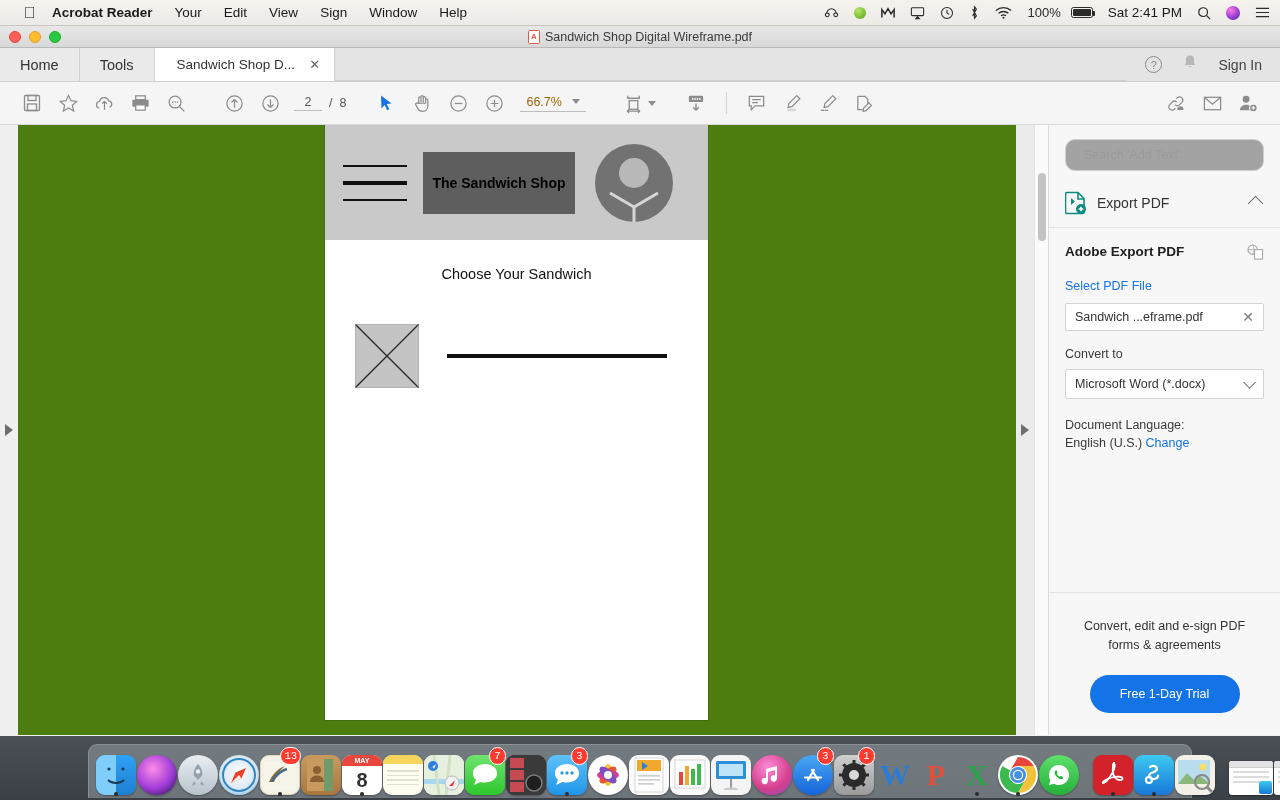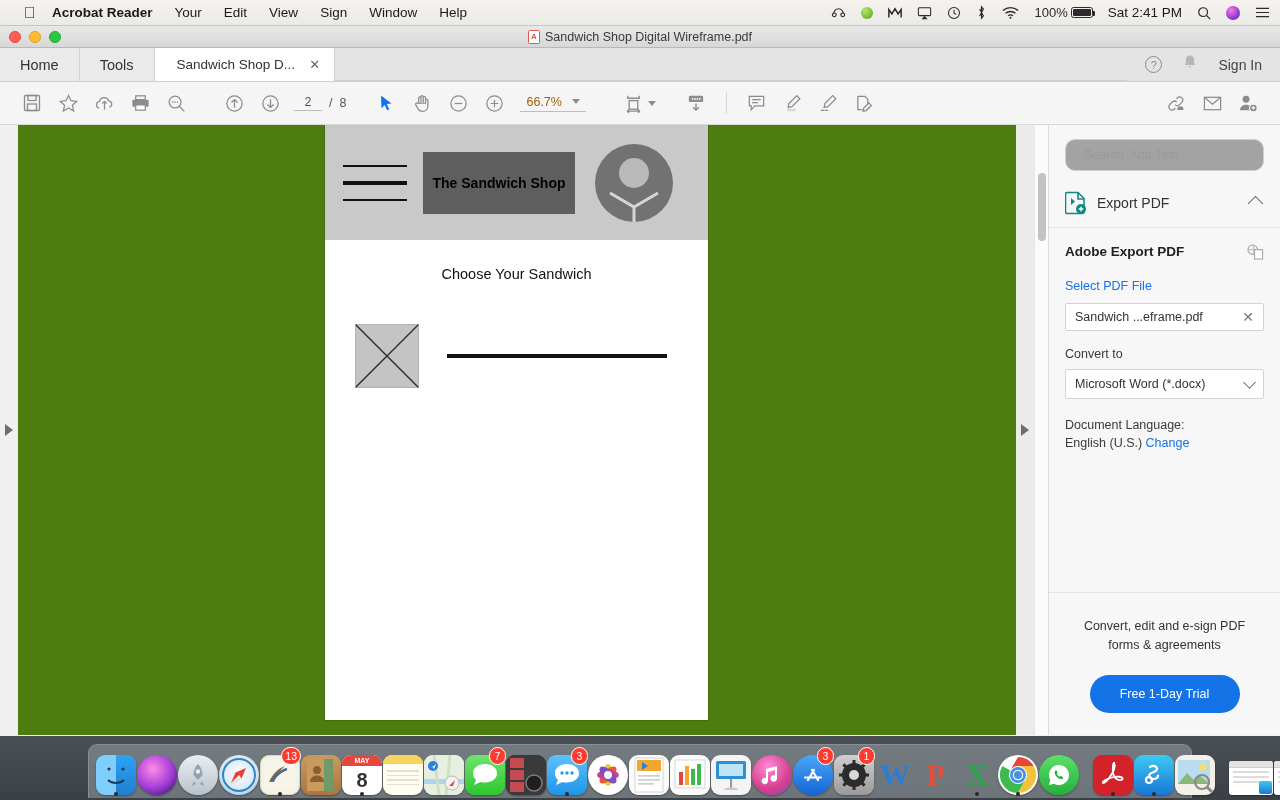--- a/index.html
+++ b/index.html
@@ -20,21 +20,21 @@
     padding: 0 10px;
     font-size: 13.5px; color: #1a1a1a;
   }
   #menubar .apple { font-size: 16px; margin: 0 16px 0 14px; line-height: 1; }
   #menubar .mi { margin-right: 22px; white-space: nowrap; }
   #menubar .mi.app { font-weight: bold; }
   #menubar .spacer { flex: 1; }
   #menubar .status { display: flex; align-items: center; gap: 15px; }
   #menubar .status .si { font-size: 13px; color: #2b2b2b; line-height: 1; display: flex; align-items: center; }
   #menubar .clock { font-size: 13.5px; white-space: nowrap; }
-  .batt { display: inline-flex; align-items: center; gap: 3px; }
+  .batt { display: inline-flex; align-items: center; gap: 10px; }
   .batt .pct { font-size: 13px; }
   .batt .shell { width: 22px; height: 11px; border: 1.3px solid #2b2b2b; border-radius: 2.5px; position: relative; }
   .batt .shell::after { content:""; position:absolute; right:-3.5px; top:3px; width:2px; height:5px; background:#2b2b2b; border-radius:0 1px 1px 0;}
   .batt .fill { position: absolute; left: 1px; top: 1px; bottom: 1px; width: 18px; background: #2b2b2b; border-radius: 1px; }
   .siriDot { width: 14px; height: 14px; border-radius: 50%;
     background: radial-gradient(circle at 35% 30%, #ff7ae0, #9a3fd6 55%, #3b2a9e); }
 
   
   #win { position: absolute; top: 26px; left: 0; width: 1280px; height: 710px; background: #f2f2f2; }
 
@@ -176,21 +176,21 @@
           border: 1px solid rgba(255,255,255,.16); border-bottom: none;
           display: flex; align-items: flex-end; padding: 0 7px 3px 7px; gap: 1px; }
   .di { width: 44px; height: 46px; position: relative; display: flex; align-items: flex-end; justify-content: center; }
   .dicon { width: 40px; height: 40px; border-radius: 9px; position: relative;
            box-shadow: 0 1px 2px rgba(0,0,0,.35); overflow: hidden;
            display: flex; align-items: center; justify-content: center;
            font-size: 19px; color: #fff; font-weight: bold; }
   .dicon.round { border-radius: 50%; }
   .badge { position: absolute; top: -2px; right: -1px; min-width: 17px; height: 17px; border-radius: 9px;
            background: #ff3b30; color: #fff; font-size: 10.5px; display: flex; align-items: center;
-           justify-content: center; border: 1.2px solid #fff; padding: 8px 3px; z-index: 3; }
+           justify-content: center; border: 1.2px solid #fff; padding: 8px 3px; z-index: 3; font-family: Liberation Mono, monospace; }
   .rundot { position: absolute; bottom: -1px; left: 50%; transform: translateX(-50%);
             width: 4px; height: 4px; border-radius: 50%; background: #2a2a2a; }
   .docksep { width: 1px; height: 42px; background: rgba(255,255,255,.35); margin: 0 6px 2px 6px; align-self: flex-end; }
   .minwin { width: 44px; height: 34px; background: #fff; border-radius: 3px; position: relative;
             box-shadow: 0 1px 2px rgba(0,0,0,.35); overflow: hidden; }
   .minwin .bar { height: 7px; background: #e3e3e3; border-bottom: 1px solid #cfcfcf; }
   .minwin .ln { height: 2px; background: #dcdcdc; margin: 3px 4px; }
   .minwin .mini { position: absolute; right: 1px; bottom: 1px; width: 13px; height: 13px; border-radius: 2px; }
 </style>
 </head>

